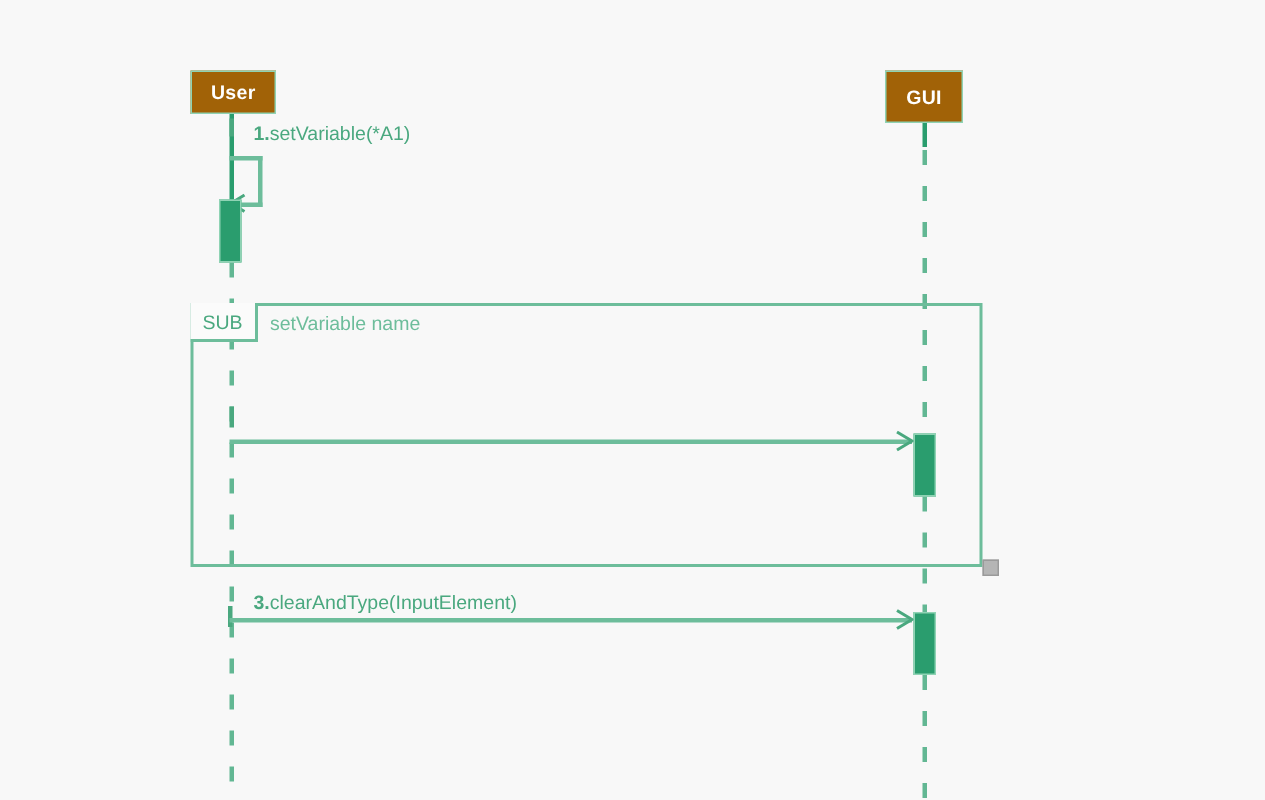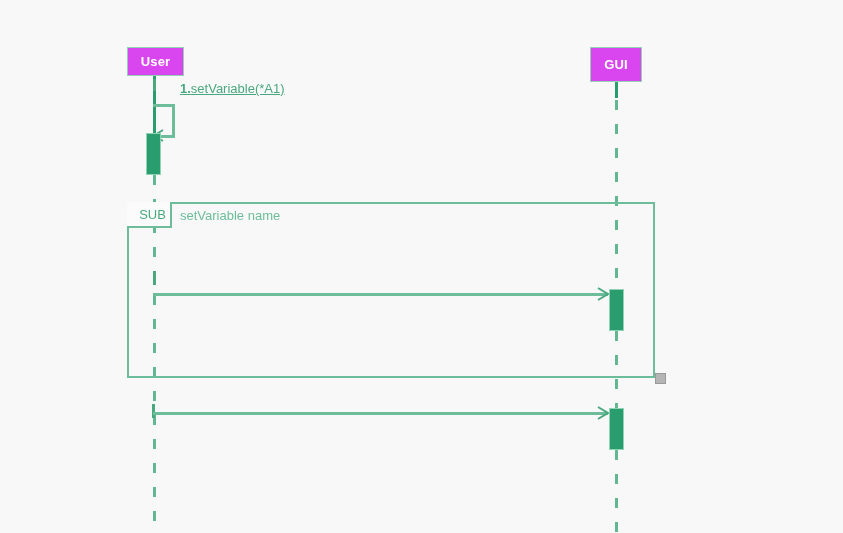--- a/index.html
+++ b/index.html
@@ -15,21 +15,21 @@
     width: 843px;
     height: 533px;
     background: #f8f8f8;
     overflow: hidden;
   }
 
   
   .participant {
     position: absolute;
     box-sizing: border-box;
-    background: #d946ef;
+    background: #a16207;
     border: 1px solid #8fd3b4;
     display: flex;
     align-items: center;
     justify-content: center;
   }
   .participant-label {
     color: #ffffff;
     font-size: 13px;
     font-weight: bold;
     letter-spacing: 0.2px;
@@ -144,49 +144,52 @@
   <div class="lifeline-solid" style="left:153px; top:76px; height:57px;"></div>
   <div class="lifeline-dashed" style="left:153px; top:175px; height:358px;"></div>
 
   <div class="lifeline-solid" style="left:615px; top:76px; height:22px;"></div>
   <div class="lifeline-dashed" style="left:615px; top:100px; height:189px;"></div>
   <div class="lifeline-dashed" style="left:615px; top:331px; height:77px;"></div>
   <div class="lifeline-dashed" style="left:615px; top:450px; height:83px;"></div>
 
   <div class="fragment" style="left:127px; top:202px; width:528px; height:176px;"></div>
 
-  <div class="fragment-tag" style="left:127px; top:202px; width:45px; height:26px;justify-content:center;">
+  <div class="fragment-tag" style="left:127px; top:202px; width:45px; height:26px;">
     <span class="fragment-tag-label">SUB</span>
   </div>
 
   <div class="fragment-name" style="left:180px; top:209px;">setVariable name</div>
 
   <div class="resize-handle" style="left:655px; top:373px;"></div>
 
-  <div class="msg-label" style="left:180px; top:82px;text-decoration:underline;">
+  <div class="msg-label" style="left:169px; top:82px;">
     <span class="num">1.</span><span>setVariable(*A1)</span>
   </div>
 
   <div class="msg-tick" style="left:153px; top:79px; height:12px;"></div>
   <div class="msg-line" style="left:153px; top:104px; width:22px;"></div>
   <div class="msg-vline" style="left:172px; top:104px; height:34px;"></div>
   <div class="msg-line" style="left:158px; top:135px; width:17px;"></div>
   <svg class="arrowhead" style="left:150px; top:129px;" viewBox="0 0 14 14">
     <path d="M13 1 L4 6.5 L13 12" fill="none" stroke="#4aa87f" stroke-width="2"></path>
   </svg>
 
   <div class="activation" style="left:146px; top:133px; height:42px;"></div>
 
   <div class="msg-tick" style="left:153px; top:271px; height:14px;"></div>
   <div class="msg-line" style="left:153px; top:293px; width:455px;"></div>
   <svg class="arrowhead" style="left:597px; top:287px;" viewBox="0 0 14 14">
     <path d="M1 1 L11 7 L1 13" fill="none" stroke="#4aa87f" stroke-width="2"></path>
   </svg>
   <div class="activation" style="left:609px; top:289px; height:42px;"></div>
 
+  <div class="msg-label" style="left:169px; top:395px;">
+    <span class="num">3.</span><span>clearAndType(InputElement)</span>
+  </div>
   <div class="msg-tick" style="left:152px; top:404px; height:14px;"></div>
   <div class="msg-line" style="left:153px; top:412px; width:455px;"></div>
   <svg class="arrowhead" style="left:597px; top:406px;" viewBox="0 0 14 14">
     <path d="M1 1 L11 7 L1 13" fill="none" stroke="#4aa87f" stroke-width="2"></path>
   </svg>
   <div class="activation" style="left:609px; top:408px; height:42px;"></div>
 
   <div class="participant" style="left:127px; top:47px; width:57px; height:29px;">
     <span class="participant-label">User</span>
   </div>

